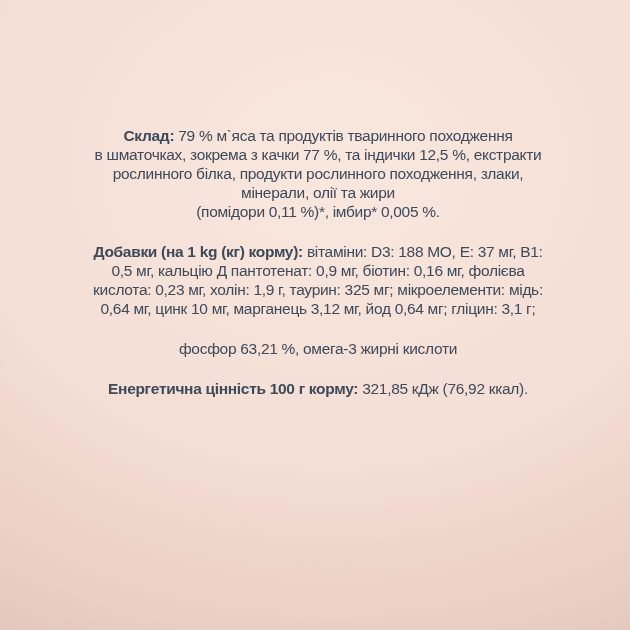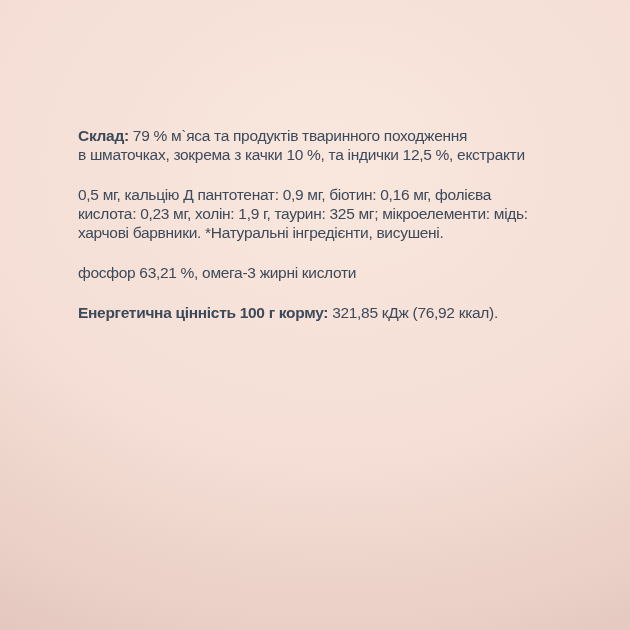--- a/index.html
+++ b/index.html
@@ -24,45 +24,50 @@
     top: 126px;
     left: 78px;
     width: 480px;
     color: var(--text-color, #3d4a5a);
     font-size: 15.5px;
     line-height: 19px;
     letter-spacing: -0.3px;
   }
   .para {
     margin: 0 0 21px 0;
+    text-align: center;
   }
   .para:last-child {
     margin-bottom: 12px;
   }
   .line {
     white-space: nowrap;
   }
   .heading {
     font-weight: 700;
   }
 </style>
 </head>
 <body>
 
 <div class="label">
 
   <section class="para">
     <div class="line"><span class="heading">Склад:</span><span> 79 % м`яса та продуктів тваринного походження</span></div>
-    <div class="line">в шматочках, зокрема з качки 10 %, та індички 12,5 %, екстракти</div>
+    <div class="line">в шматочках, зокрема з качки 77 %, та індички 12,5 %, екстракти</div>
+    <div class="line">рослинного білка, продукти рослинного походження, злаки,</div>
+    <div class="line">мінерали, олії та жири</div>
+    <div class="line">(помідори 0,11 %)*, імбир* 0,005 %.</div>
   </section>
 
   <section class="para">
+    <div class="line"><span class="heading">Добавки (на 1 kg (кг) корму):</span><span> вітаміни: D3: 188 МО, Е: 37 мг, В1:</span></div>
     <div class="line">0,5 мг, кальцію Д пантотенат: 0,9 мг, біотин: 0,16 мг, фолієва</div>
     <div class="line">кислота: 0,23 мг, холін: 1,9 г, таурин: 325 мг; мікроелементи: мідь:</div>
-    <div class="line">харчові барвники. *Натуральні інгредієнти, висушені.</div>
+    <div class="line">0,64 мг, цинк 10 мг, марганець 3,12 мг, йод 0,64 мг; гліцин: 3,1 г;</div>
   </section>
 
   <section class="para">
     <div class="line">фосфор 63,21 %, омега-3 жирні кислоти</div>
   </section>
 
   <section class="para">
     <div class="line"><span class="heading">Енергетична цінність 100 г корму:</span><span> 321,85 кДж (76,92 ккал).</span></div>
   </section>
 

